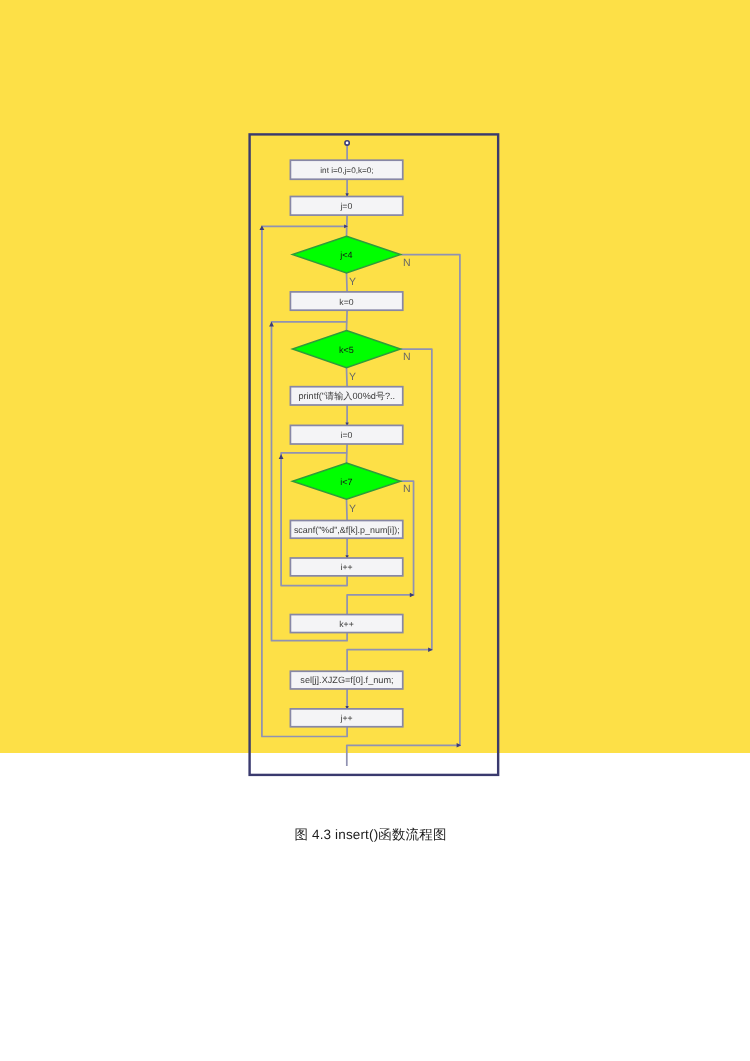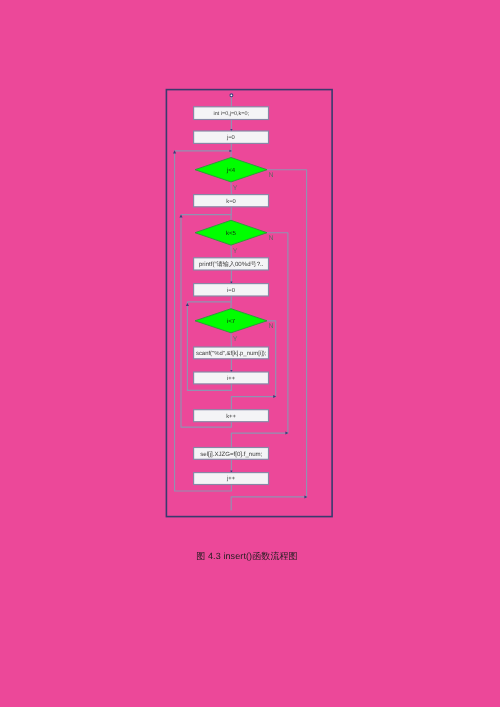--- a/index.html
+++ b/index.html
@@ -1,18 +1,18 @@
 <!DOCTYPE html>
 <html><head>
 <meta charset="utf-8">
 <style>
   html,body{margin:0;padding:0;background:#fff;}
   body{width:500px;height:707px;background:#ffffff;font-family:"Liberation Sans",sans-serif;overflow:hidden;
         -webkit-font-smoothing:antialiased;-moz-osx-font-smoothing:grayscale;text-rendering:geometricPrecision;}
-  #page{position:relative;width:500px;height:707px;background:#ec4899;transform:translateZ(0);will-change:transform;}
+  #page{position:relative;width:500px;height:502px;background:#fde047;transform:translateZ(0);will-change:transform;}
   #flow{position:absolute;left:0;top:0;width:500px;height:545px;display:block;}
   .caption{position:absolute;left:-3px;top:550.3px;width:500px;text-align:center;font-size:9px;color:#1d1d1d;line-height:12px;
            font-family:"Liberation Sans",sans-serif;letter-spacing:0.1px;}
   svg text{font-family:"Liberation Sans",sans-serif;-webkit-font-smoothing:antialiased;}
   .caption{-webkit-font-smoothing:antialiased;}
 </style>
 </head>
 <body>
 
 <div id="page">

